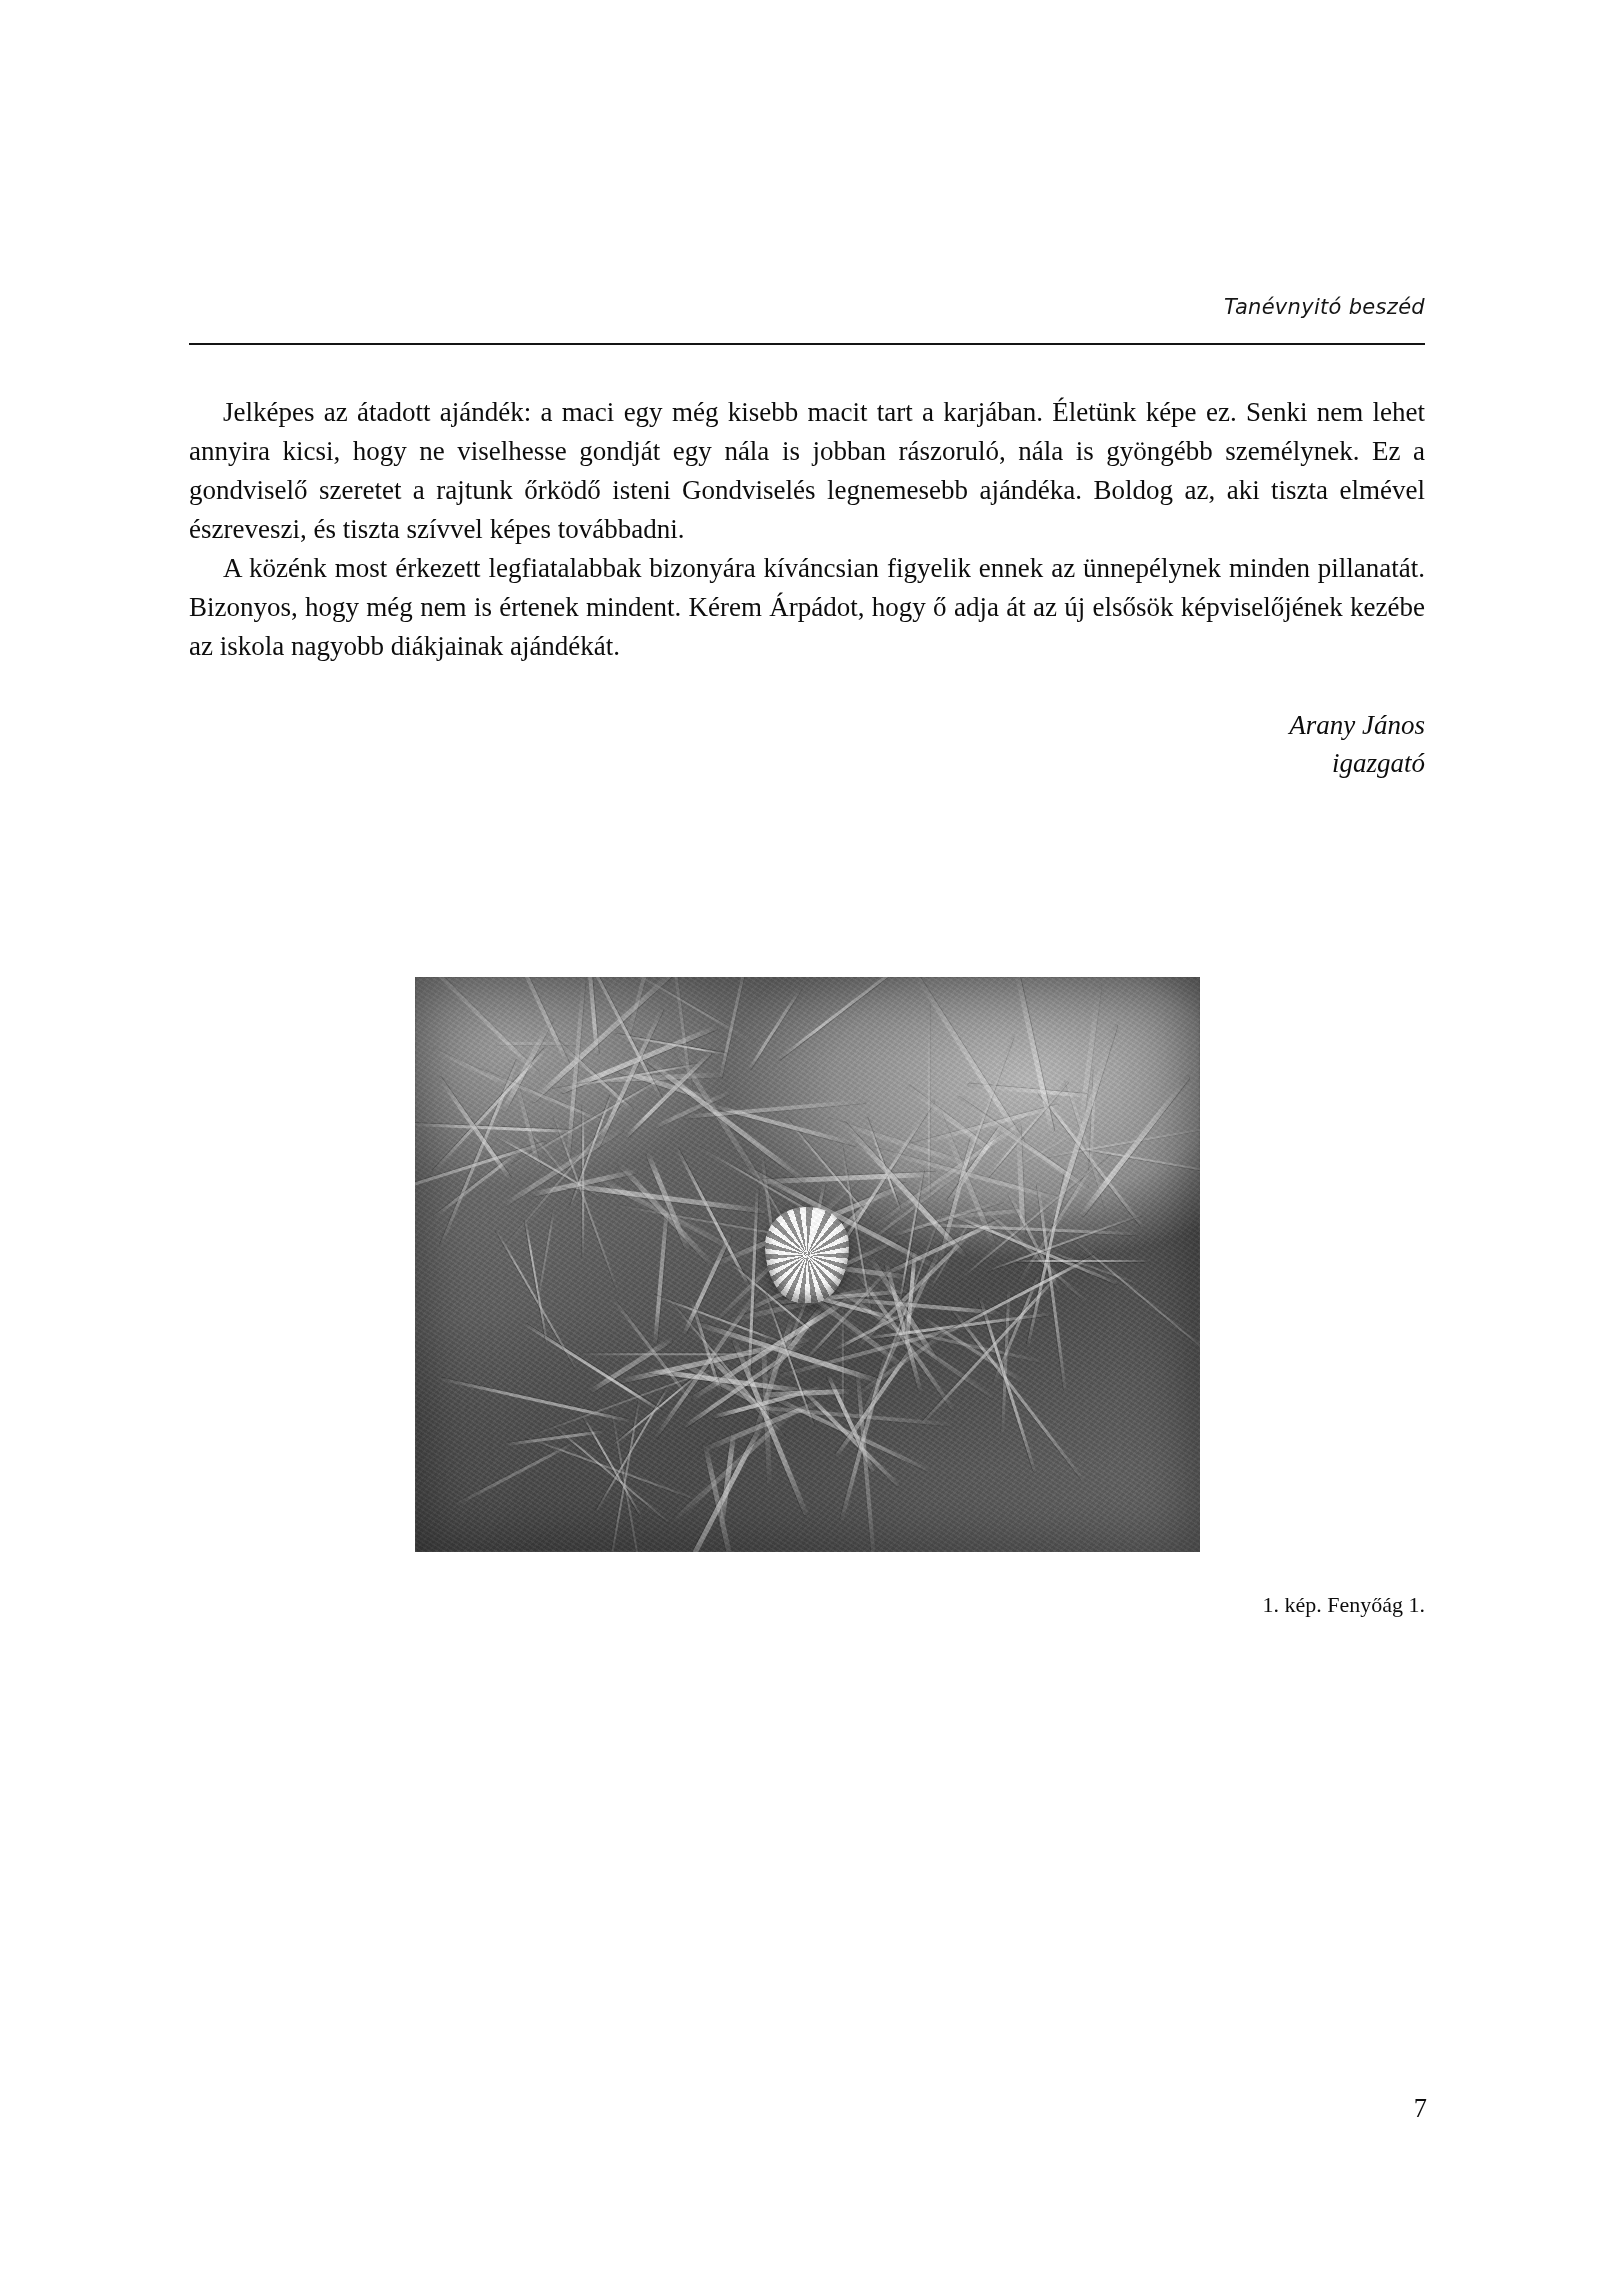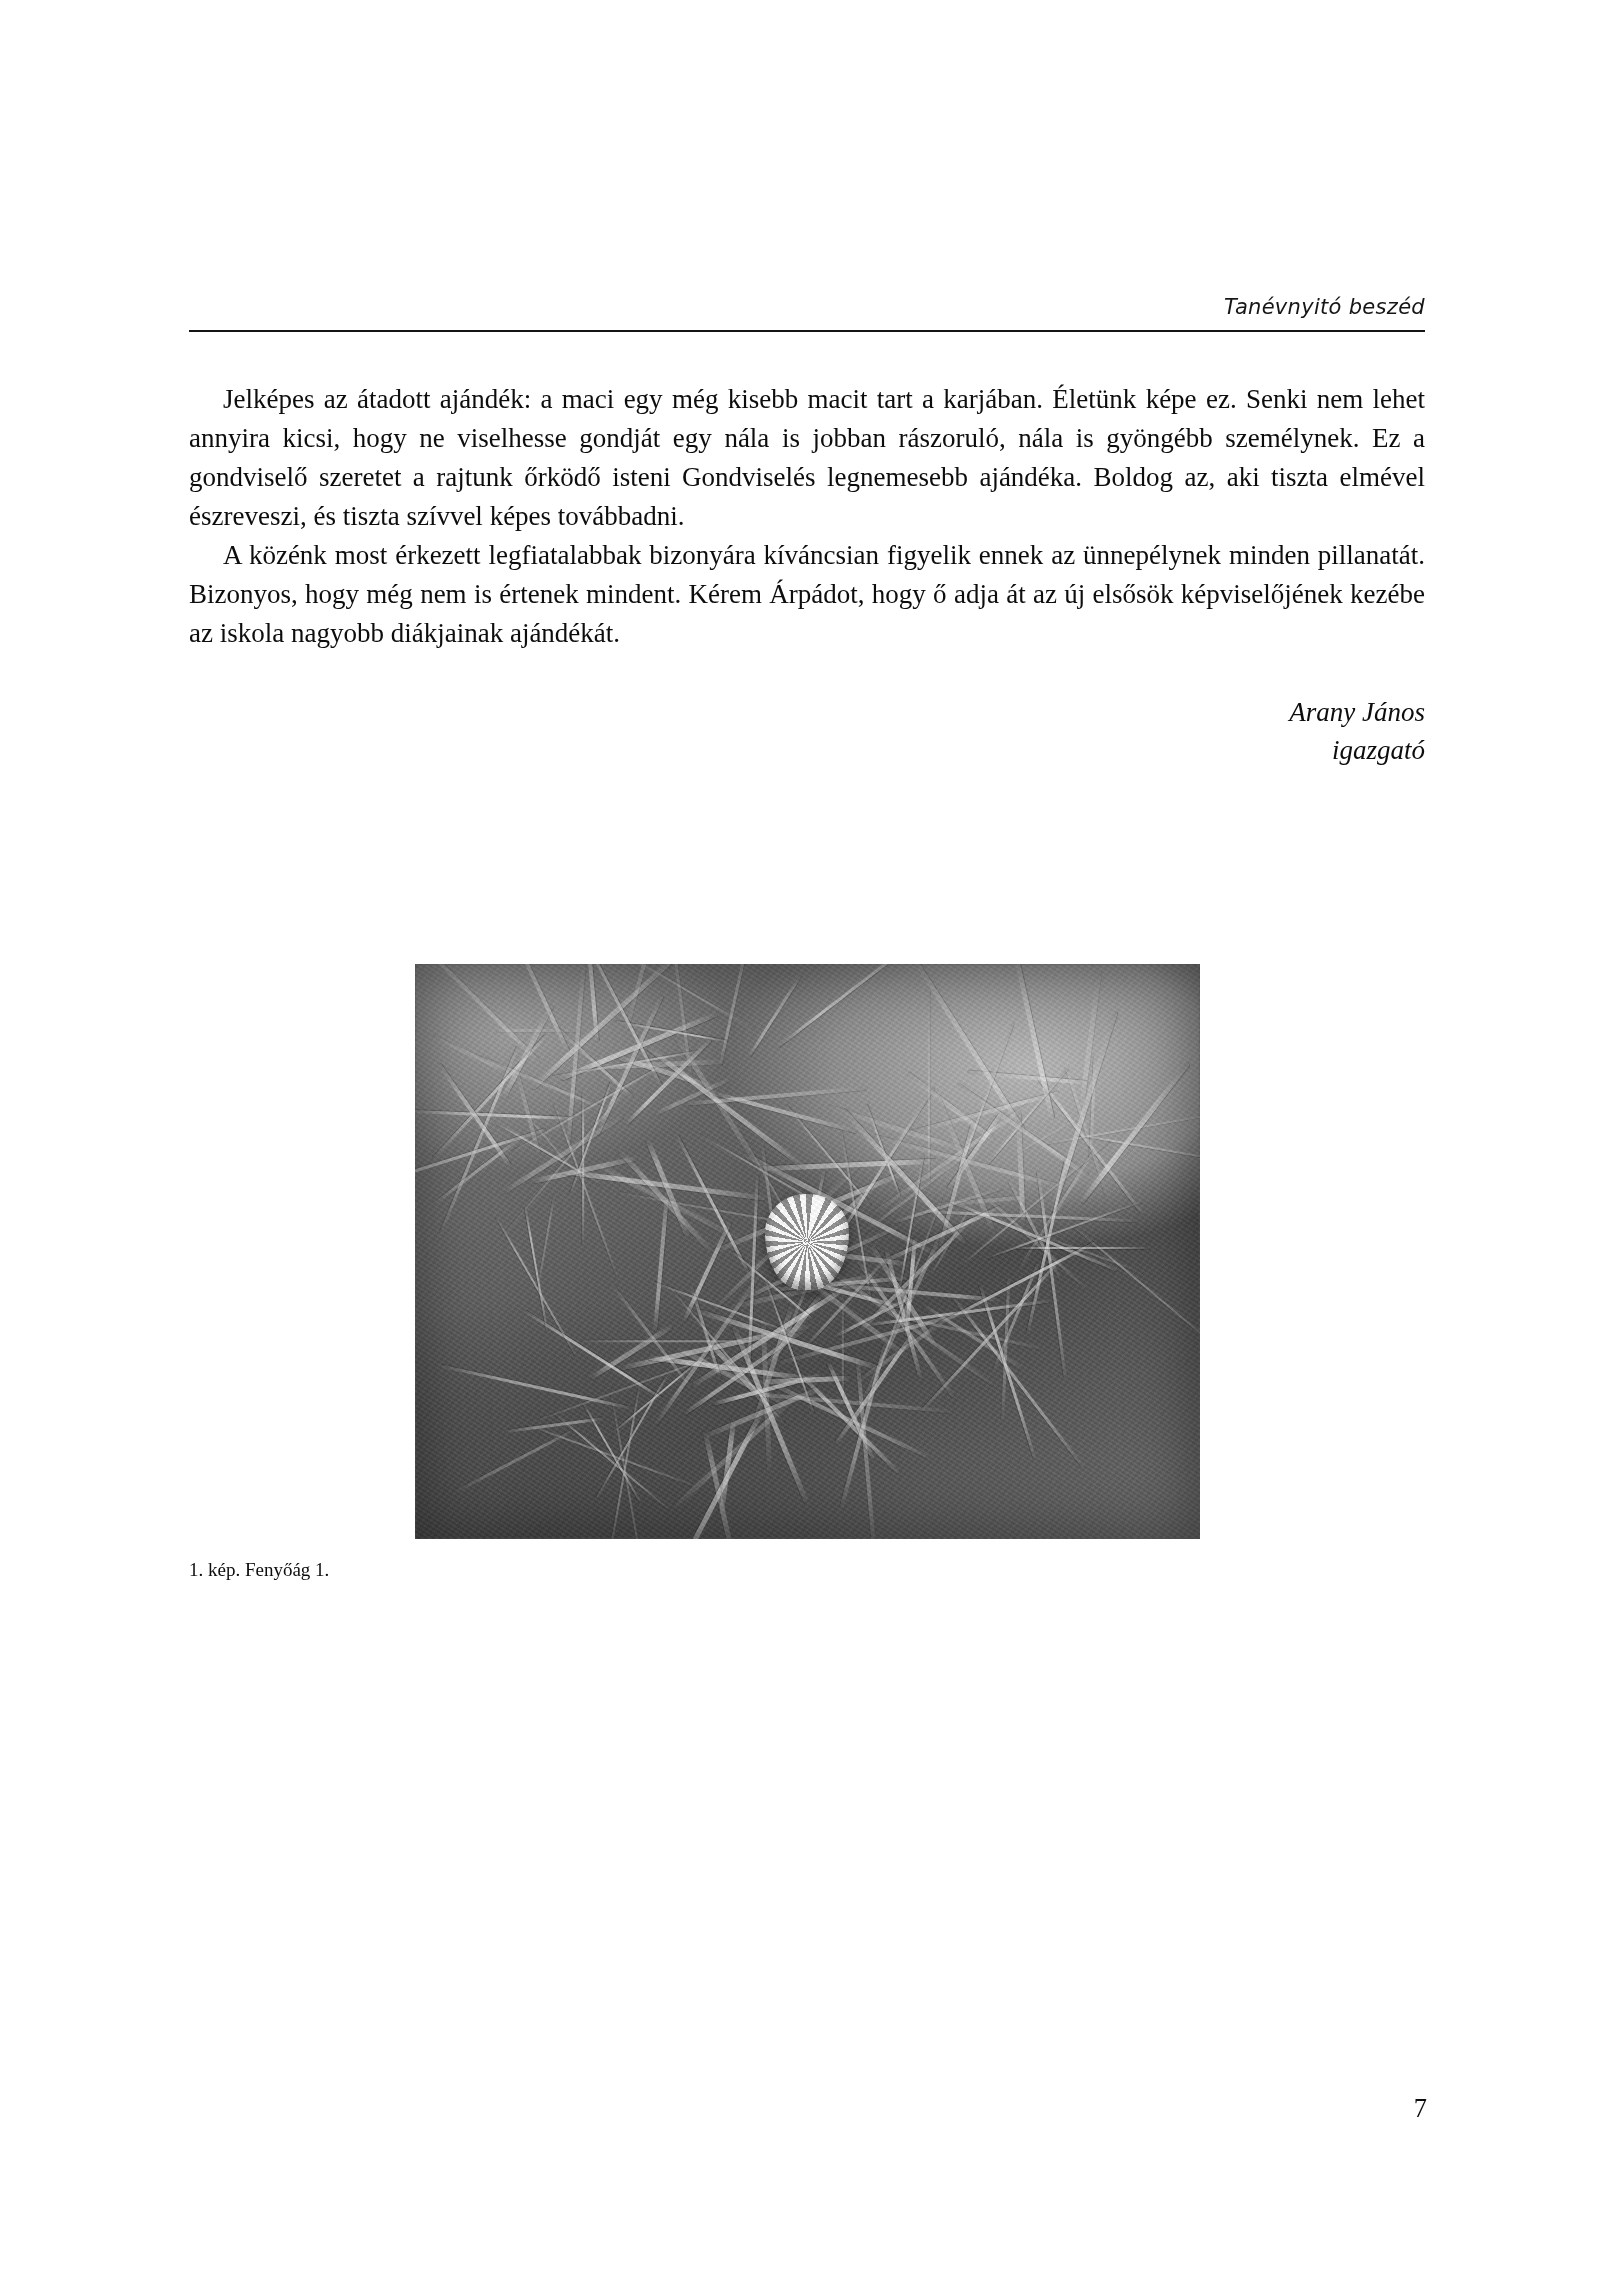--- a/index.html
+++ b/index.html
@@ -24,21 +24,21 @@
     width: 1236px;
   }
   .header {
     position: relative;
     text-align: right;
     font-family: "DejaVu Sans", sans-serif;
     font-style: italic;
     font-size: 21px;
     letter-spacing: 0.3px;
     color: #161616;
-    padding-bottom: 13px;
+    padding-bottom: 26px;
   }
   .header-rule {
     position: absolute;
     left: 0;
     right: 0;
     bottom: 0;
     height: 1.6px;
     background: #141414;
   }
   .body-text {
@@ -67,23 +67,23 @@
   .figure-image {
     display: block;
     margin: 0 auto;
     width: 785px;
     height: 575px;
     position: relative;
     overflow: hidden;
     background: #6d6d6d;
   }
   .figure-caption {
-    margin-top: 20px;
-    font-size: 19px;
-    text-align: left;
+    margin-top: 40px;
+    font-size: 22px;
+    text-align: right;
   }
   .page-number {
     position: absolute;
     right: 189px;
     bottom: 171px;
     font-size: 26.4px;
     text-align: right;
   }
 
   

